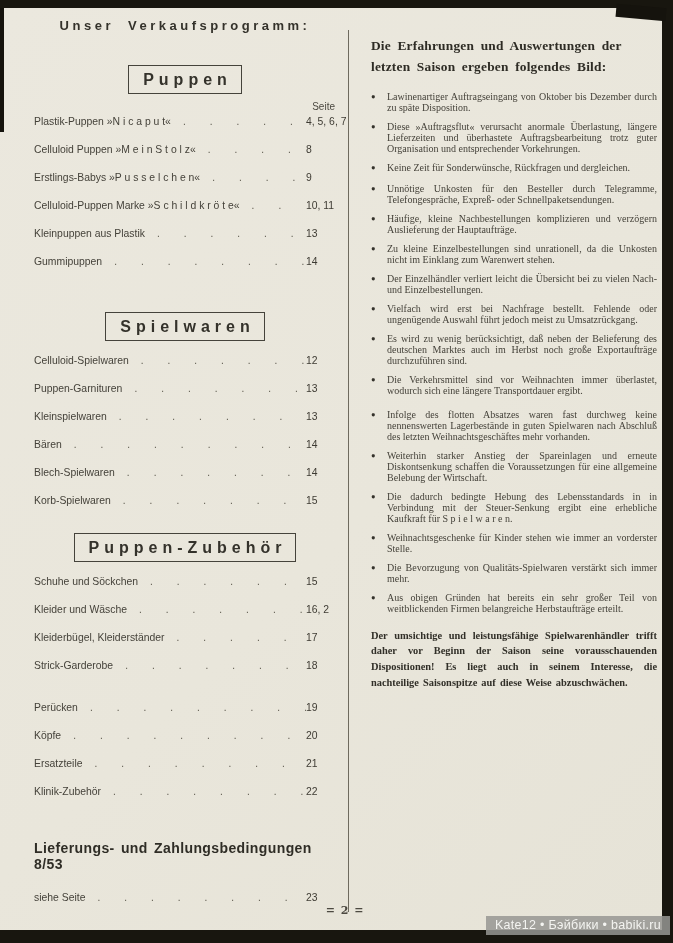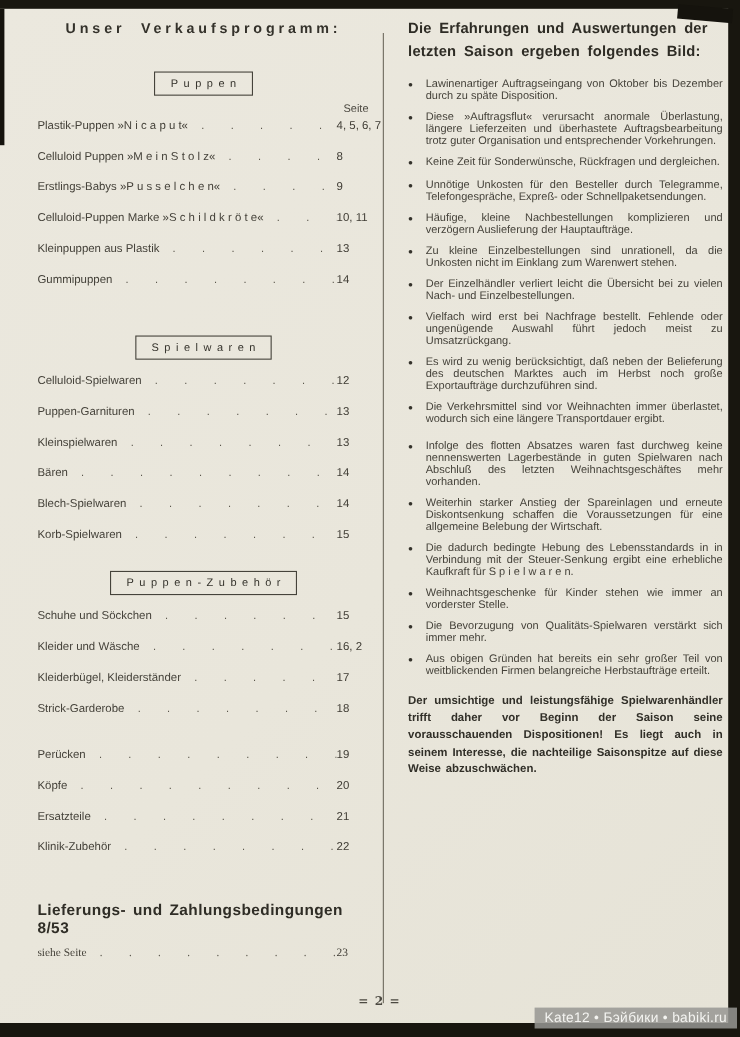--- a/index.html
+++ b/index.html
@@ -15,39 +15,39 @@
   .edge-left-top{position:absolute;left:0;top:8px;width:4px;height:124px;background:#15130d;}
   .edge-wedge-tr{position:absolute;right:7px;top:6px;width:50px;height:13px;background:#15130d;transform:rotate(5deg);}
   .divider{position:absolute;left:348px;top:30px;width:1px;height:882px;background:#6e6a5e;}
 
   
   .col-left{position:absolute;left:34px;top:18px;width:302px;color:#45423a;}
   .lc-title{text-align:center;font-size:13px;font-weight:bold;letter-spacing:3.5px;word-spacing:7px;color:#34322b;}
   .section-head-wrap{text-align:center;}
   .box-heading{
     display:inline-block;border:1.6px solid #45433b;color:#34322b;
-    font-size:10px;font-weight:normal;letter-spacing:5px;
+    font-size:16px;font-weight:bold;letter-spacing:5px;
     padding:5px 9px 4px 14px;background:transparent;
   }
   .mt-puppen{margin-top:32px;}
   .mt-spielwaren{margin-top:28px;}
   .mt-zubehoer{margin-top:10px;}
   .mt-klinik{margin-top:16px;}
   .seite{ text-align:right;font-size:10px;color:#4c4941;margin:7px 1px 2px 0;}
   .rows{margin-top:4px;}
   .rows.pad-top{margin-top:14px;}
   .toc-row{display:flex;align-items:baseline;height:28px;font-size:10.4px;}
   .toc-label{white-space:nowrap;color:#45423a;}
   .toc-dots{flex:1 1 auto;overflow:hidden;white-space:nowrap;letter-spacing:24px;padding:0 2px 0 12px;color:#5b574c;font-size:10px;}
   .toc-pages{white-space:nowrap;min-width:30px;text-align:left;color:#3e3b33;}
   .lief-heading{margin-top:26px;font-size:14px;font-weight:bold;letter-spacing:0.4px;word-spacing:2px;color:#2f2d26;}
-  .siehe .toc-row{height:24px;margin-top:10px;font-family:Liberation Serif, serif;}
+  .siehe .toc-row{height:24px;margin-top:20px;}
 
   
-  .col-right{position:absolute;left:371px;top:16px;width:286px;}
+  .col-right{position:absolute;left:371px;top:36px;width:286px;font-family:Liberation Serif, serif;}
   .rc-heading{font-size:13.4px;font-weight:bold;color:#2e2c25;line-height:1.56;letter-spacing:0.2px;word-spacing:3px;margin:0;}
   .rc-heading2{margin:14px 0 12px;}
   .rc-list{margin-top:13px;}
   .bullet{display:flex;gap:9px;margin-bottom:8px;}
   .bullet-dot{flex:0 0 auto;width:7px;font-size:7.5px;line-height:12.9px;color:#34322b;}
   .bullet-text{flex:1 1 auto;margin:0;font-size:10px;line-height:11px;color:#45423a;text-align:justify;}
   .closing{margin-top:14px;font-size:10.4px;font-weight:bold;line-height:1.5;color:#312f28;text-align:justify;word-spacing:1.5px;}
 
   
   .page-num{position:absolute;left:30px;top:904px;width:630px;text-align:center;

